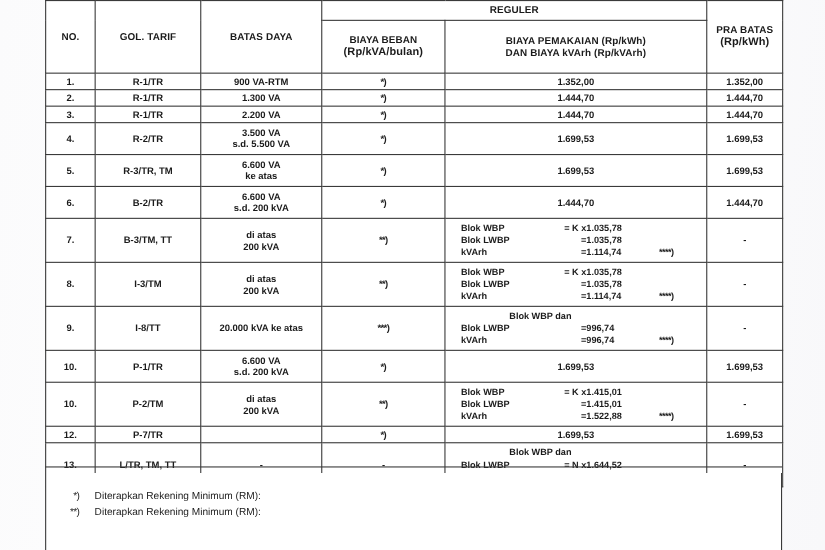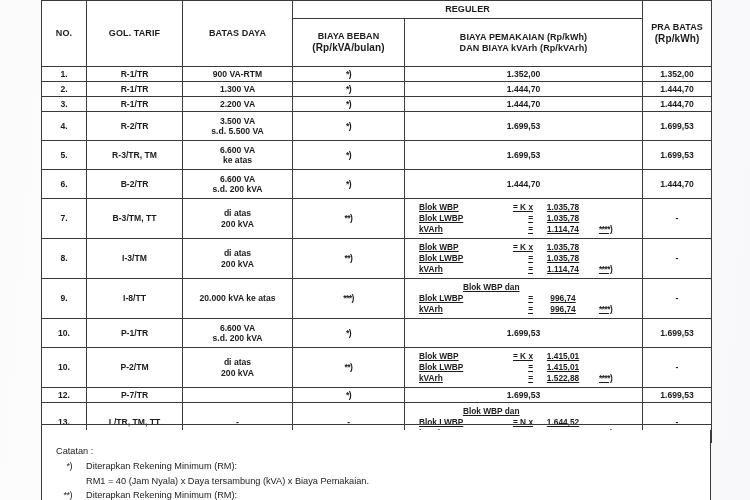--- a/index.html
+++ b/index.html
@@ -75,25 +75,24 @@
   
   .blk {
     display: grid;
     grid-template-columns: 78px 36px 62px 30px;
     row-gap: 0px;
     font-size: 8.3px;
     font-weight: bold;
     text-align: left;
     padding: 1px 0 1px 14px;
     line-height: 1.32;
-    text-decoration: underline;
   }
   .blk .lbl { text-align: left; }
   .blk .eq  { text-align: right; }
-  .blk .val { text-align: center; padding-right: 2px; }
+  .blk .val { text-align: left; padding-right: 2px; }
   .blk .ast { text-align: left; padding-left: 4px; letter-spacing: -0.5px; }
   .span2 { grid-column: 1 / span 2; padding-left: 44px; }
 
   .ast-mark { letter-spacing: -0.6px; }
 
   
   .notes {
     position: absolute;
     left: 41px;
     top: 430px;
@@ -347,27 +346,25 @@
           </td>
           <td class="block">-</td>
         </tr>
       </tbody>
   </table>
 </div>
 
 <div class="top-rule"></div>
 <div class="notes">
   <div class="notes-inner">
-    <div class="note-title">Catatan :</div>
     <div id="notes-list">
         <div class="note-row">
           <div class="note-mark">*)</div>
           <div class="note-body">
             <span class="ln2">Diterapkan Rekening Minimum (RM):</span>
-            <span class="ln2">RM1 = 40 (Jam Nyala) x Daya tersambung (kVA) x Biaya Pemakaian.</span>
           </div>
         </div>
         <div class="note-row">
           <div class="note-mark">**)</div>
           <div class="note-body">
             <span class="ln2">Diterapkan Rekening Minimum (RM):</span>
           </div>
         </div>
       </div>
   </div>

